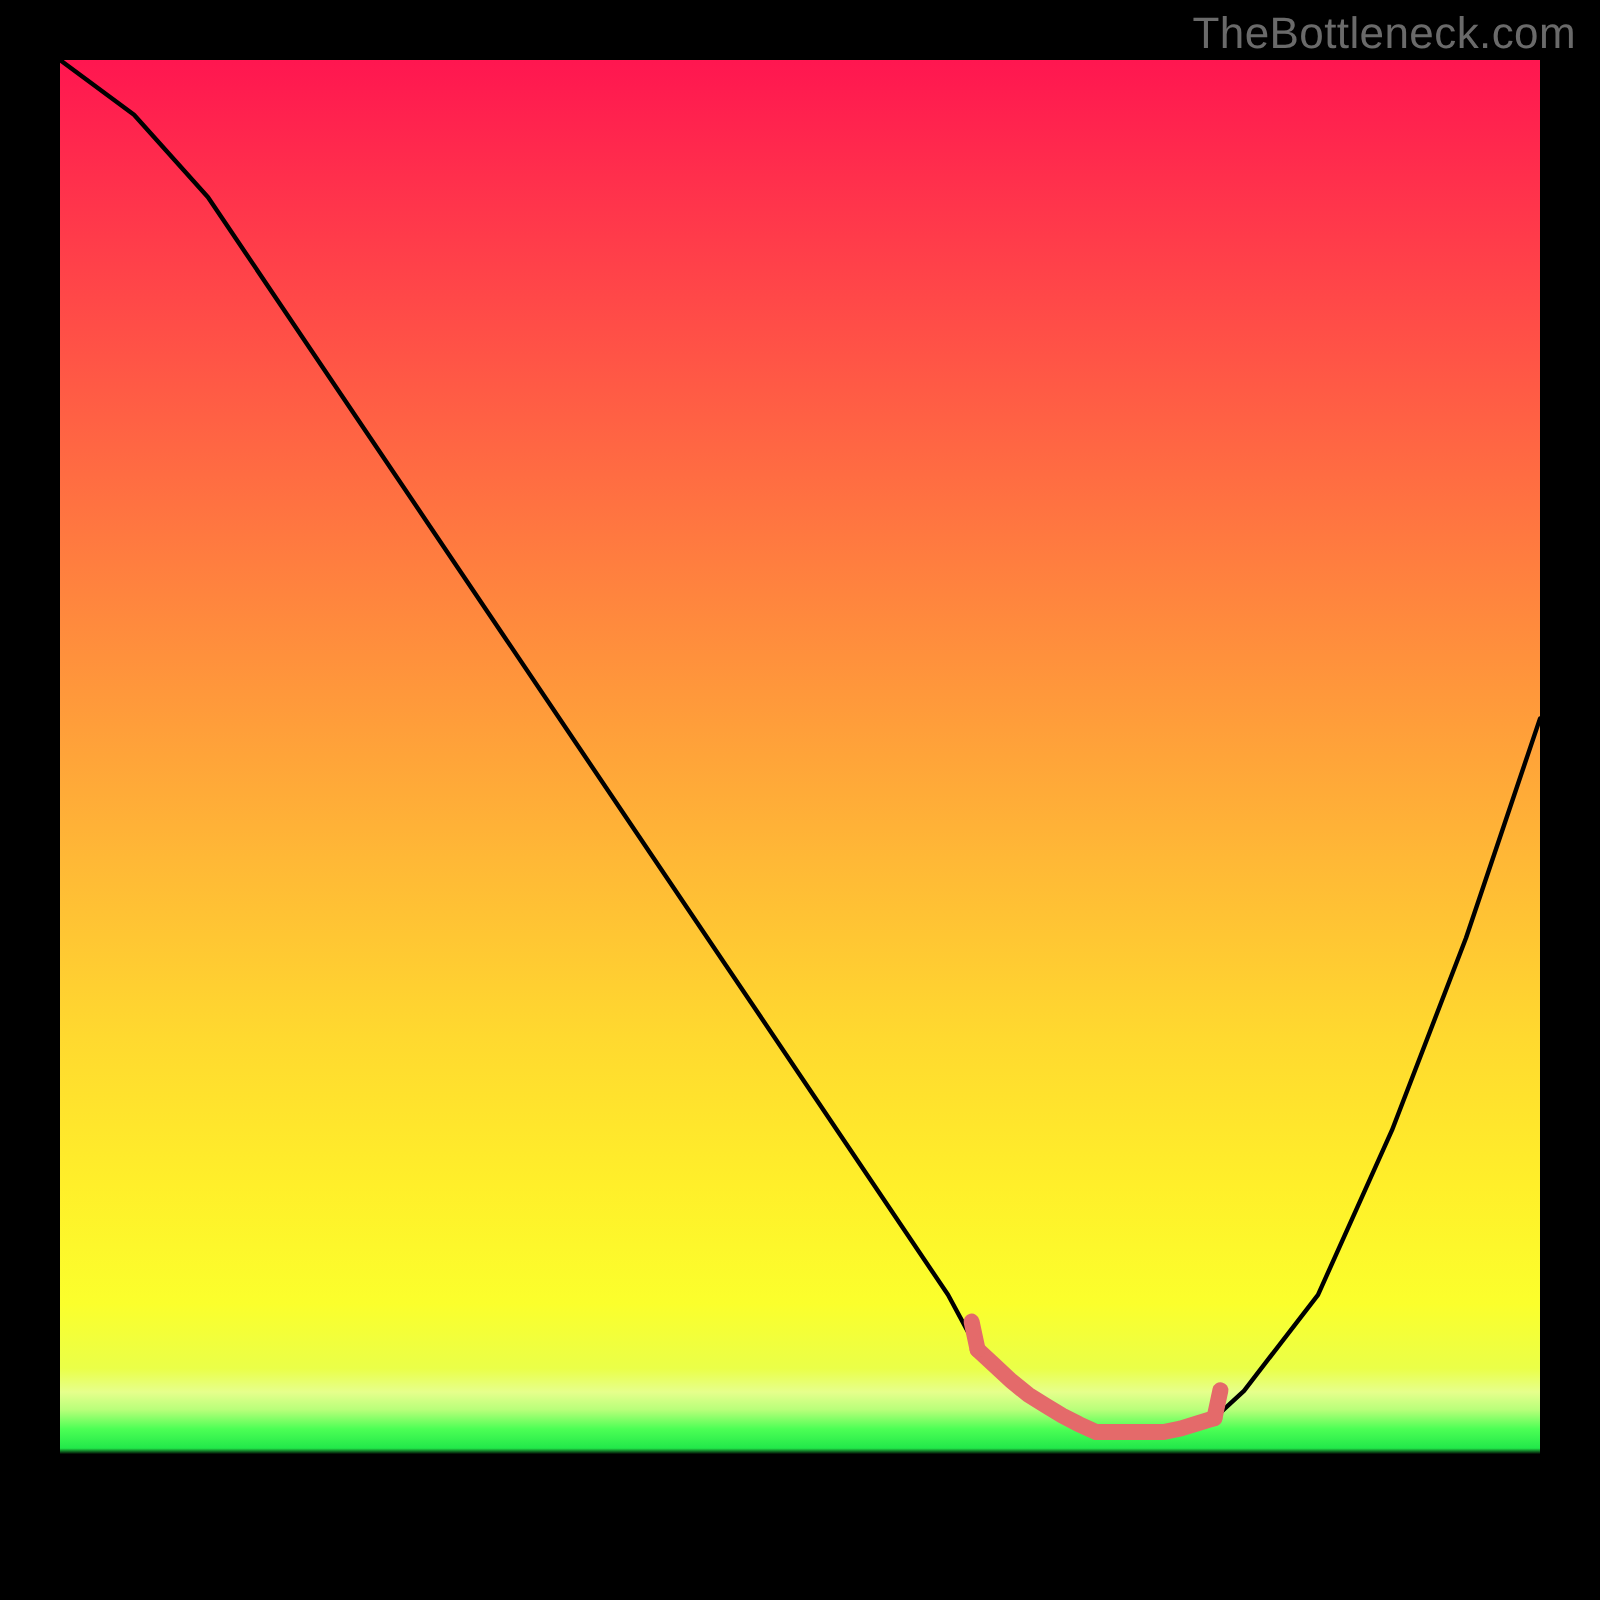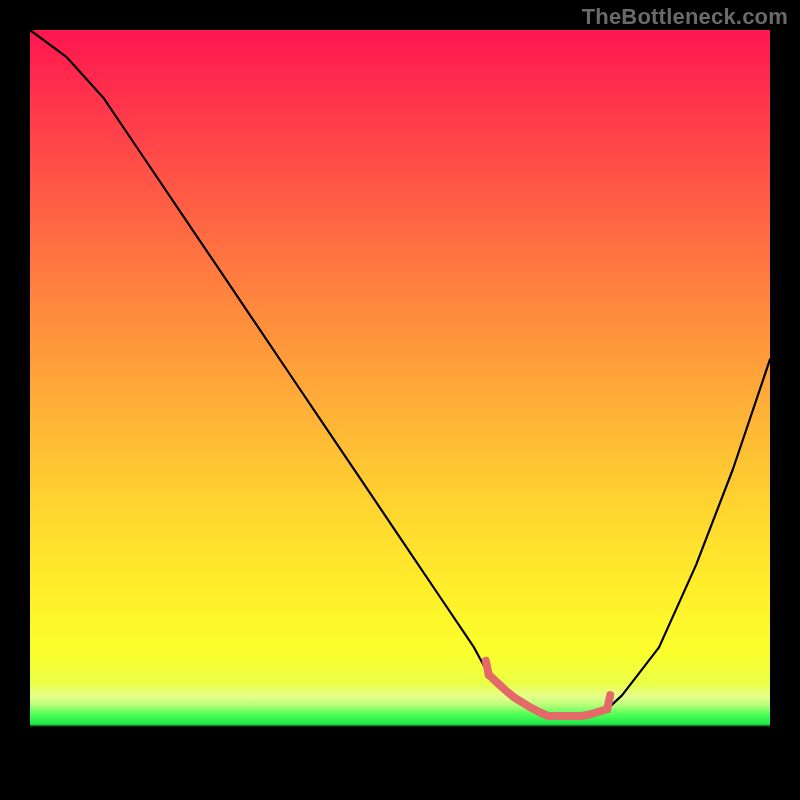--- a/index.html
+++ b/index.html
@@ -16,21 +16,21 @@
     width: 800px;
     height: 800px;
     background: #000;
   }
   .watermark {
     position: absolute;
     top: 4px;
     right: 12px;
     color: #6a6a6a;
     font-size: 22px;
-    font-weight: 700;
+    font-weight: 400;
     letter-spacing: 0.2px;
     user-select: none;
   }
   .plot {
     position: absolute;
     left: 30px;
     top: 30px;
     width: 740px;
     height: 740px;
     

